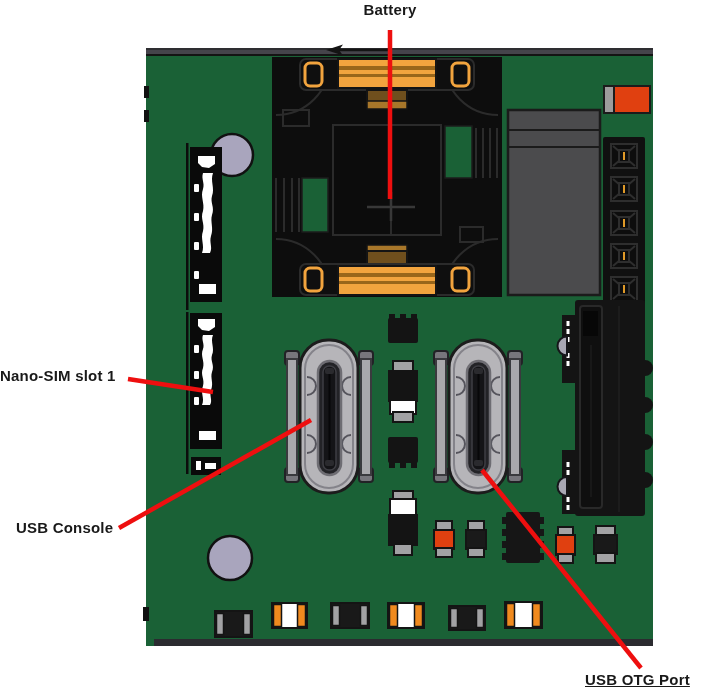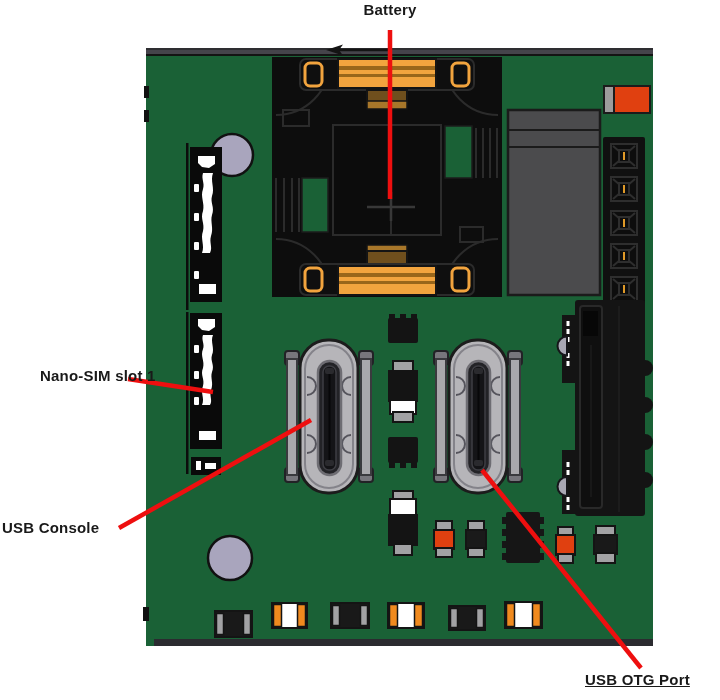--- a/index.html
+++ b/index.html
@@ -6,22 +6,22 @@
   .stage{position:relative;width:720px;height:700px;background:#ffffff;overflow:hidden;
          font-family:"Liberation Sans",sans-serif;padding-left:20px;}
   .board{position:absolute;left:146px;top:48px;width:507px;height:598px;background:#1a6136;}
   .edge-top{position:absolute;left:0;top:0;width:507px;height:8px;background:#45444b;
             border-top:2px solid #2e2e31;border-bottom:2px solid #141414;box-sizing:border-box;}
   .edge-bottom{position:absolute;left:8px;bottom:0;width:499px;height:7px;background:#2b2b30;}
   svg.layer{position:absolute;left:0;top:0;width:720px;height:700px;}
   .label{position:absolute;font-size:15px;font-weight:600;color:#191919;
          letter-spacing:.2px;white-space:nowrap;line-height:1.1;}
   .label-battery{left:390px;top:2px;transform:translateX(-50%);}
-  .label-sim{left:0px;top:368px;margin-left:40px;}
-  .label-console{left:2px;top:520px;}
+  .label-sim{left:0px;top:368px;}
+  .label-console{left:16px;top:520px;}
   .label-otg{left:585px;top:672px;text-decoration:underline;}
 </style>
 </head>
 <body>
 
 <div class="stage">
 
   <div class="board">
     <div class="edge-top"></div>
     <div class="edge-bottom"></div>

